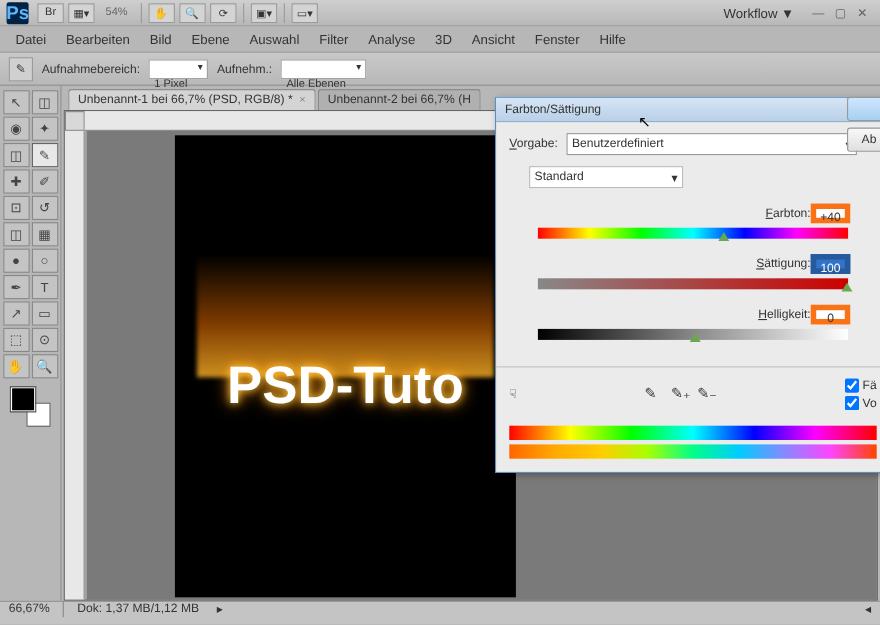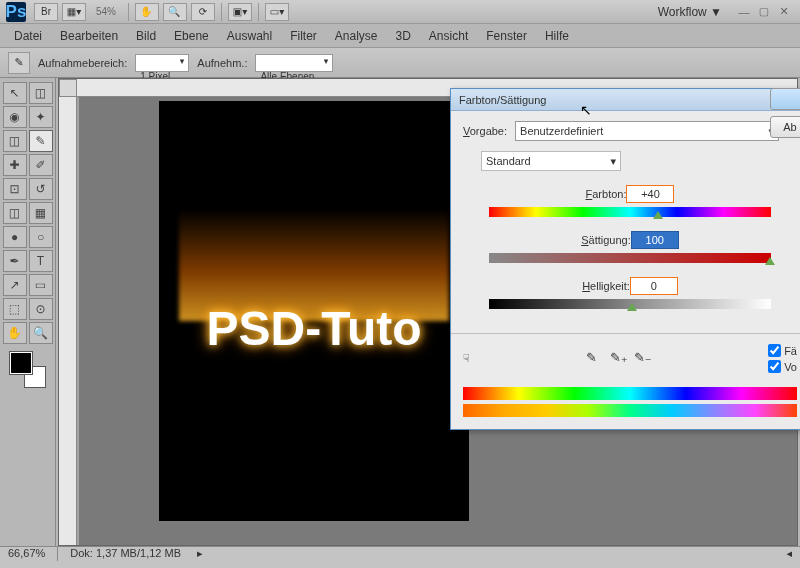--- a/index.html
+++ b/index.html
@@ -44,22 +44,22 @@
 .statusbar .sep{width:1px;height:14px;background:#888}
 .dialog{position:absolute;top:88px;left:450px;width:360px;background:#ebebeb;border:1px solid #5a8fc0;box-shadow:2px 2px 6px rgba(0,0,0,0.3)}
 .dlg-title{height:22px;background:linear-gradient(#d6e5f5,#b8d0e8);display:flex;align-items:center;padding:0 8px;font-size:11px;border-bottom:1px solid #91b0d0}
 .dlg-body{padding:10px 12px}
 .dlg-row{display:flex;align-items:center;margin-bottom:10px;gap:8px}
 .dlg-label{font-size:11px}
 .dlg-label u{text-decoration:underline}
 .dlg-select{flex:1;background:#fff;border:1px solid #999;height:20px;padding:0 4px;display:flex;align-items:center;justify-content:space-between}
 .slider-group{padding:4px 24px 0 24px}
 .srow{margin-bottom:14px}
-.slabels{display:flex;justify-content:center;align-items:center;margin-bottom:4px}
-.sval{width:48px;border:1px solid #f97316;background:#fff;text-align:center;height:18px;line-height:16px;font-size:11px}
+.slabels{display:flex;justify-content:flex-end;align-items:center;margin-bottom:4px}
+.sval{width:36px;border:5px solid #f97316;background:#fff;text-align:center;height:18px;line-height:16px;font-size:11px}
 .sval.sel{background:#3373c7;color:#fff;border-color:#265a9e}
 .strack{height:10px;position:relative;margin:0 2px}
 .handle{position:absolute;bottom:-4px;width:10px;height:10px}
 .handle::before{content:"";position:absolute;width:0;height:0;border-left:5px solid transparent;border-right:5px solid transparent;border-bottom:8px solid #6aa84f}
 .hue-track{background:linear-gradient(to right,#f00,#ff0,#0f0,#0ff,#00f,#f0f,#f00)}
 .sat-track{background:linear-gradient(to right,#888,#c00)}
 .lig-track{background:linear-gradient(to right,#000,#888,#fff)}
 .dlg-bottom{border-top:1px solid #c0c0c0;padding:10px 12px;display:flex;align-items:center;justify-content:space-between}
 .eyedrops{display:flex;gap:6px}
 .eyed{width:18px;height:18px;font-size:13px}
@@ -144,20 +144,24 @@
       <div class="tool">✋</div>
         <div class="tool">🔍</div>
     </div>
     <div class="swatch">
         <div class="bg"></div>
         <div class="fg"></div>
       </div>
   </div>
 
   <div class="docarea">
+    <div class="tabs">
+      <div class="tab"><span>Unbenannt-1 bei 66,7% (PSD, RGB/8) *</span><span class="x">×</span></div>
+      <div class="tab inactive"><span>Unbenannt-2 bei 66,7% (H</span></div>
+    </div>
     <div class="canvas-wrap">
       <div class="ruler-c"></div>
       <div class="ruler-h"></div>
       <div class="ruler-v"></div>
       <div class="canvas">
         <div class="doc">
           <div class="flames"></div>
           <div class="flame-text">PSD-Tuto</div>
         </div>
       </div>

